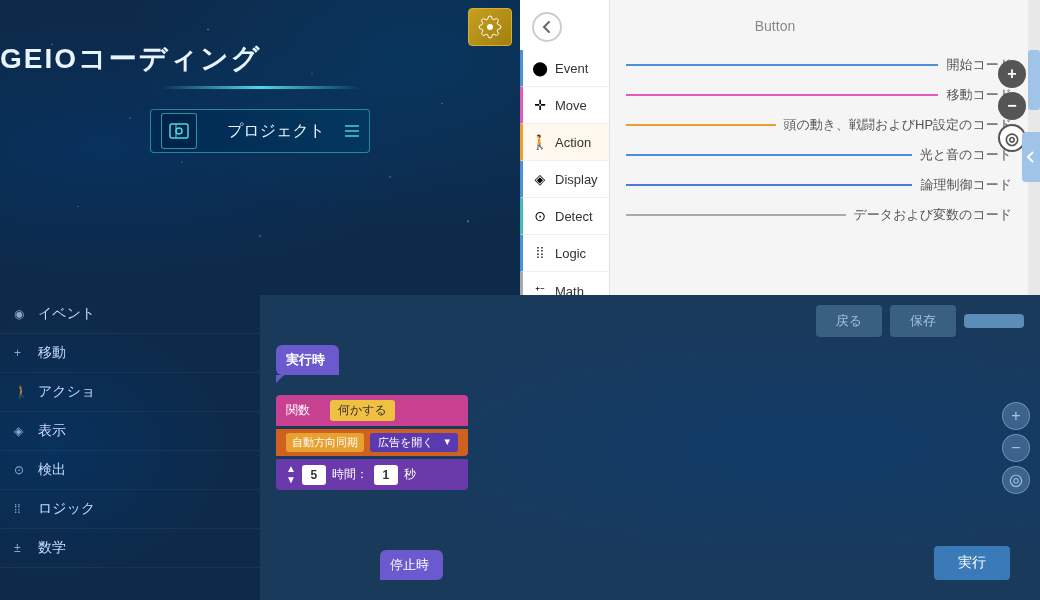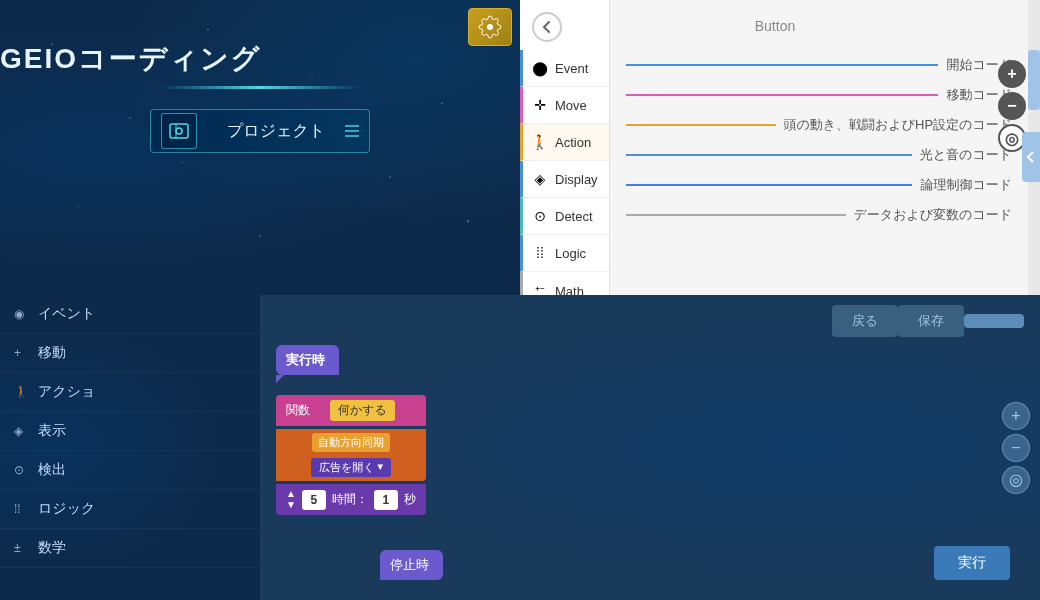--- a/index.html
+++ b/index.html
@@ -330,21 +330,21 @@
       background-image:
         radial-gradient(ellipse at 70% 50%, rgba(0,60,120,0.4) 0%, transparent 60%);
       overflow: hidden;
     }
 
     
     .br-topbar {
       display: flex;
       align-items: center;
       padding: 10px 16px;
-      gap: 0;
+      gap: 8px;
       position: absolute;
       top: 0; left: 0; right: 0;
     }
 
     .br-btn {
       padding: 7px 20px;
       border-radius: 4px;
       font-size: 13px;
       cursor: pointer;
       border: none;
@@ -429,39 +429,38 @@
     .block-autodirection {
       display: inline-flex;
       align-items: center;
       background: #d06020;
       color: white;
       padding: 4px 10px;
       border-radius: 0 0 4px 0;
       font-size: 12px;
       gap: 6px;
       margin-top: 1px;
-      flex-direction: column;
     }
 
     .block-ad-label {
       background: #e8a030;
       color: white;
       padding: 2px 6px;
       border-radius: 3px;
       font-size: 11px;
     }
 
     .block-ad-dropdown {
       background: #5a3ab0;
       color: white;
       padding: 2px 8px;
       border-radius: 3px;
       font-size: 11px;
       display: flex;
-      gap: 3px;
+      gap: 11px;
     }
 
     .block-time-row {
       display: inline-flex;
       align-items: center;
       background: #6a3aaa;
       padding: 5px 10px;
       border-radius: 0 0 4px 4px;
       font-size: 12px;
       color: white;

